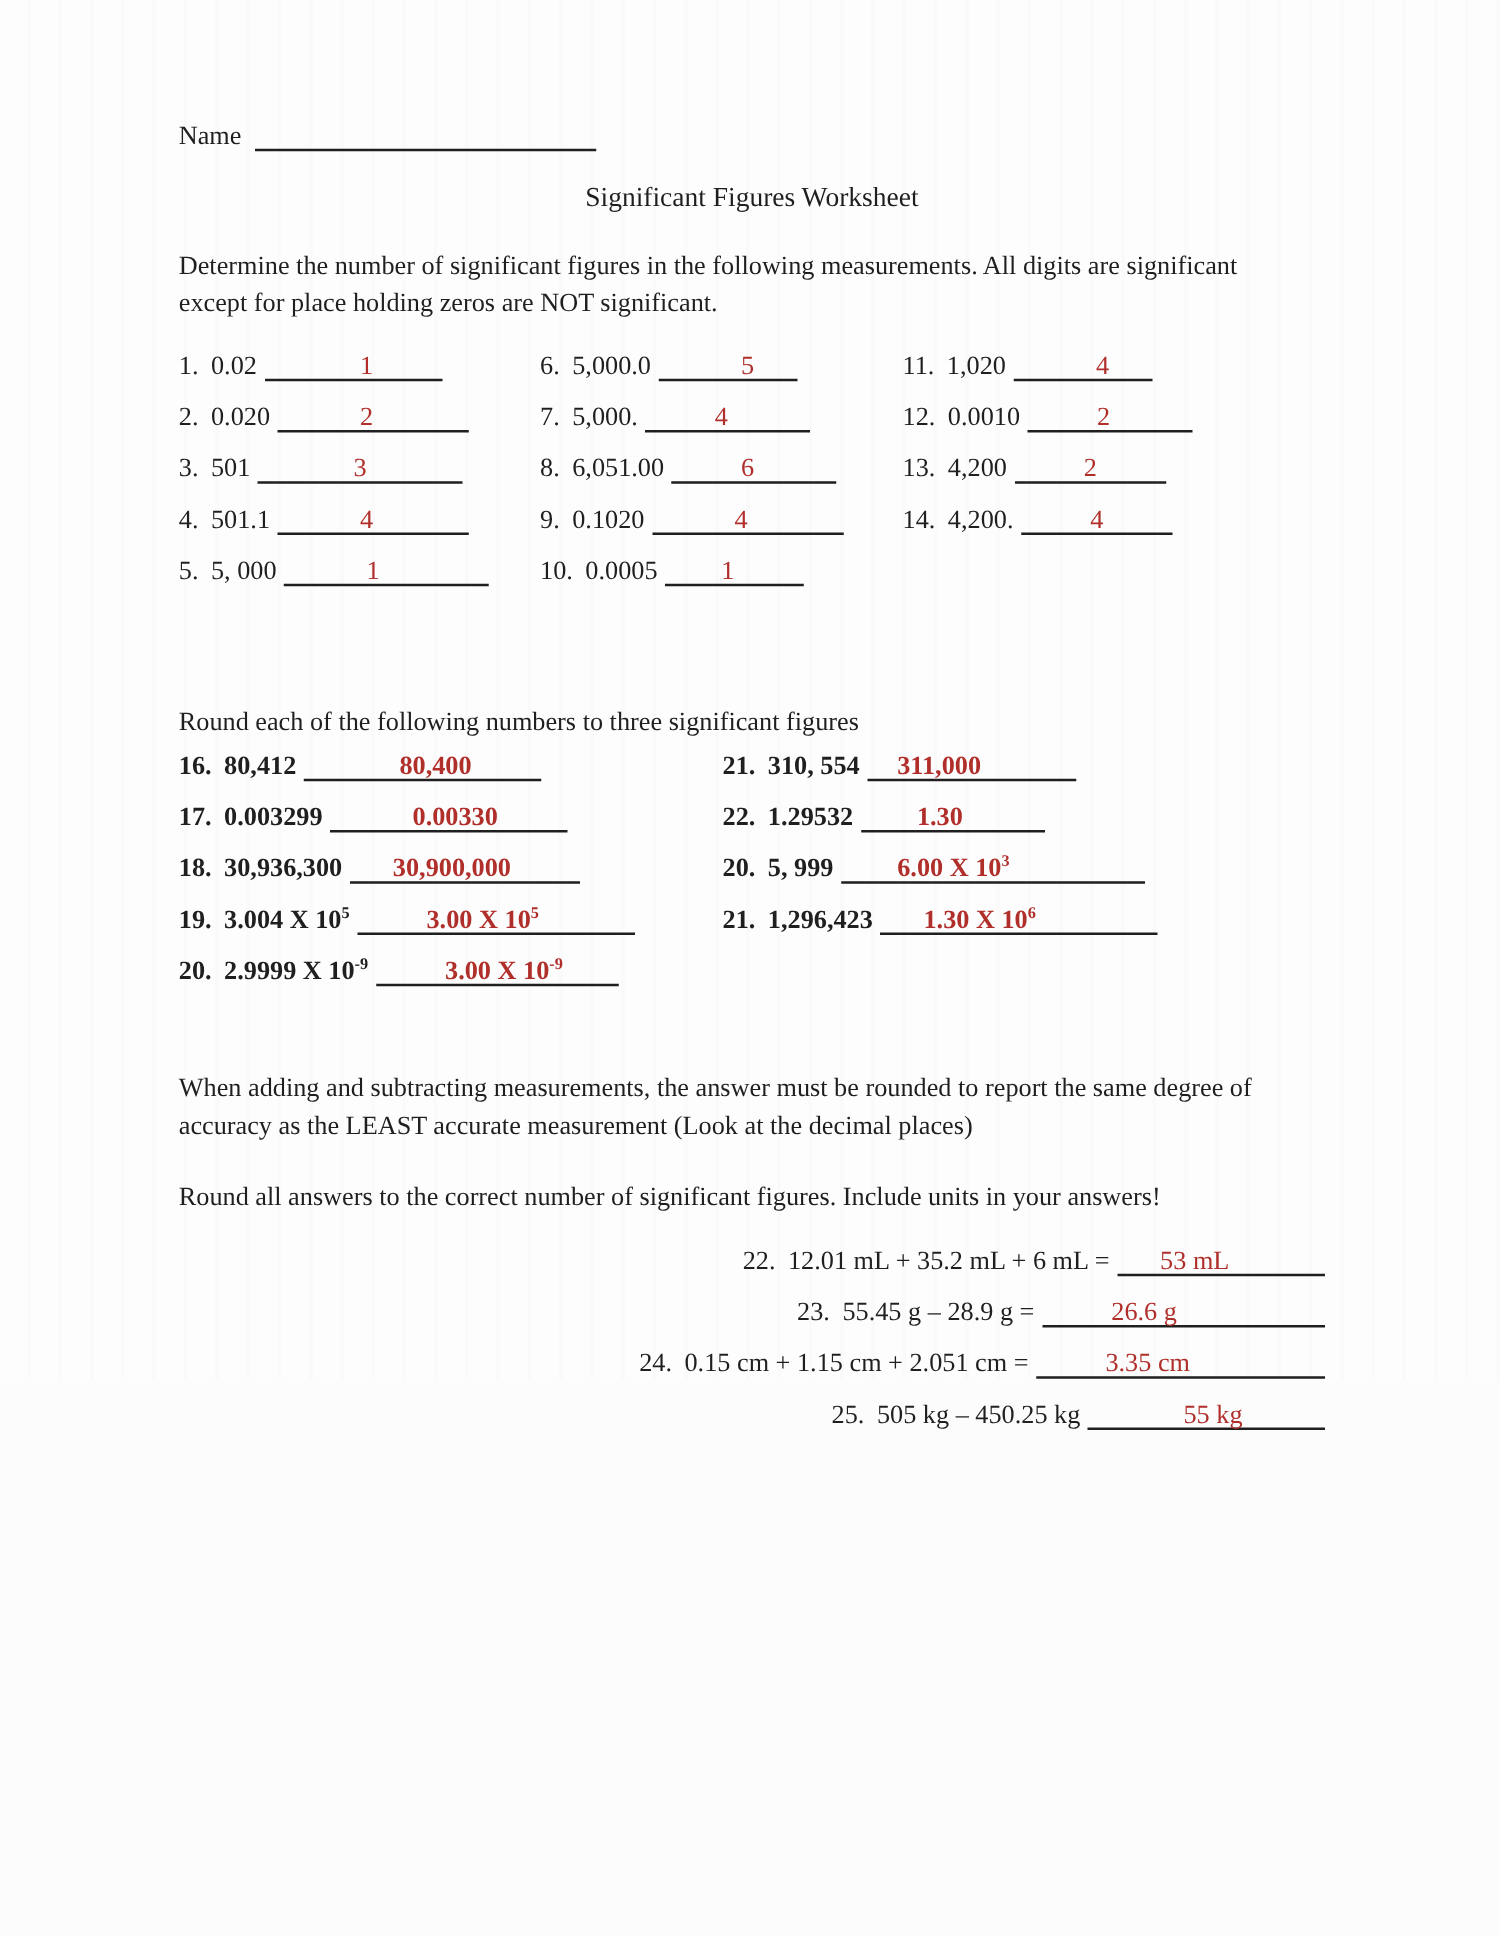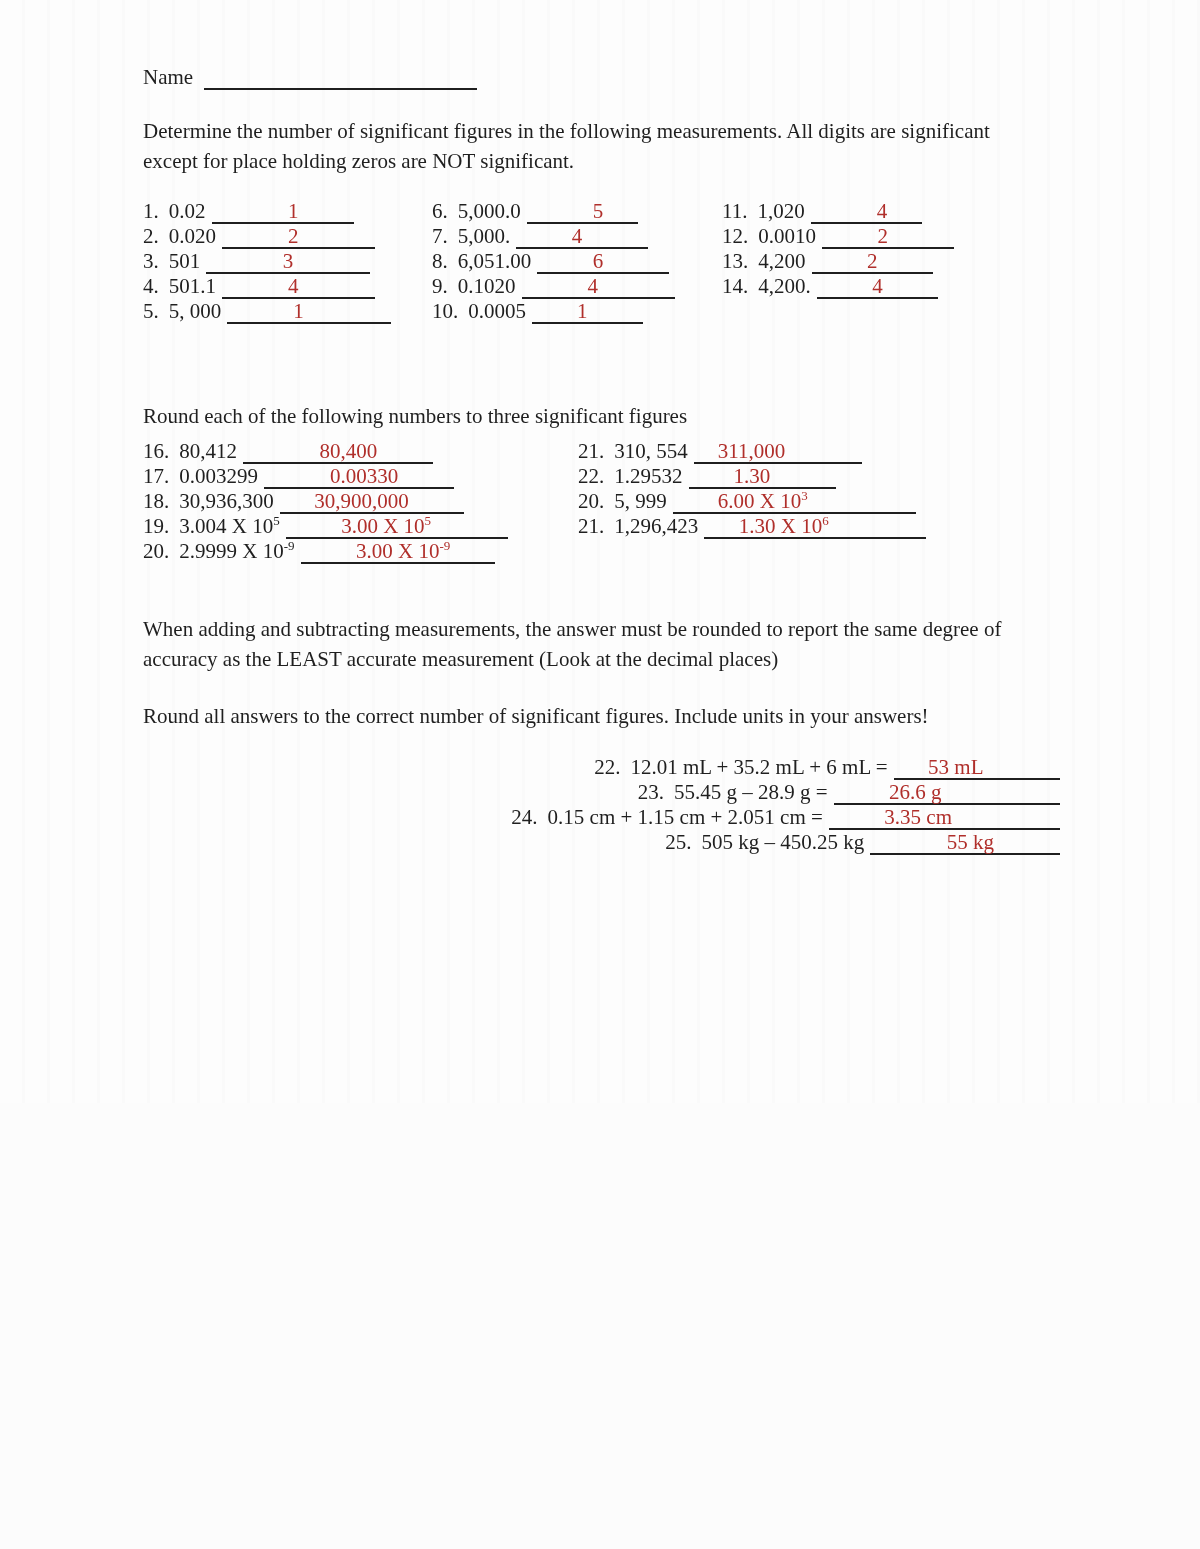--- a/index.html
+++ b/index.html
@@ -12,47 +12,47 @@
     width:1200px;height:1549px;
     background:var(--bg);
     font-family:"Liberation Serif","DejaVu Serif",serif;
     color:var(--ink);
     font-size:21px;
     overflow:hidden;
   }
   .page{
     box-sizing:border-box;
     width:1200px;height:1103px;
-    padding:65px 140px 0 143px;
+    padding:96px 140px 0 143px;
     background:repeating-linear-gradient(90deg,#fdfdfd 0 22px,#fafafa 22px 25px);
   }
   .name-row{white-space:nowrap;}
   .title{
     text-align:center;
     margin-top:24px;
     font-size:22px;
   }
   p.para{
     margin:26px 0 0 0;
     max-width:905px;
     line-height:30px;
   }
   .grid3{display:flex;margin-top:23px;}
   .grid3 .pcol:nth-child(1){width:289px;}
   .grid3 .pcol:nth-child(2){width:290px;}
   .grid3 .pcol:nth-child(3){flex:1;}
-  .grid2{display:flex;margin-top:10px;}
+  .grid2{display:flex;margin-top:10px;font-weight:bold;}
   .grid2 .pcol:nth-child(1){width:435px;}
   .grid2 .pcol:nth-child(2){flex:1;}
   .heading{margin-top:80px;}
   .note{margin:50px 0 0 0;max-width:905px;line-height:30px;}
   .note + .note{margin-top:27px;}
   .calc-list{margin:24px 0 0 35px;text-align:right;}
   .prob{
-    margin-bottom:0;
+    margin-bottom:16px;
     white-space:nowrap;
     line-height:25px;
   }
   .pnum{margin-right:10px;}
   .blank{
     display:inline-block;
     border-bottom:2px solid var(--ink);
     margin-left:6px;
     line-height:22px;
   }
@@ -63,20 +63,21 @@
 </head>
 <body>
 
 <div class="page">
 
   <div class="name-row">
     <span>Name</span>
     <span class="blank"><span class="bfill">__________________________</span></span>
   </div>
 
+  <div class="title">Significant Figures Worksheet</div>
 
   <p class="para">Determine the number of significant figures in the following measurements.  All digits are significant except for place holding zeros are NOT significant.</p>
 
   <div class="grid3" id="sigfig-grid">
       <div class="pcol">
         <div class="prob"><span class="pnum">1.</span><span class="pq">0.02</span><span class="blank"><span class="bfill">_______</span><span class="bans">1</span><span class="bfill">_____</span></span></div>
         <div class="prob"><span class="pnum">2.</span><span class="pq">0.020</span><span class="blank"><span class="bfill">______</span><span class="bans">2</span><span class="bfill">_______</span></span></div>
         <div class="prob"><span class="pnum">3.</span><span class="pq">501</span><span class="blank"><span class="bfill">_______</span><span class="bans">3</span><span class="bfill">_______</span></span></div>
         <div class="prob"><span class="pnum">4.</span><span class="pq">501.1</span><span class="blank"><span class="bfill">______</span><span class="bans">4</span><span class="bfill">_______</span></span></div>
         <div class="prob"><span class="pnum">5.</span><span class="pq">5, 000</span><span class="blank"><span class="bfill">______</span><span class="bans">1</span><span class="bfill">________</span></span></div>

